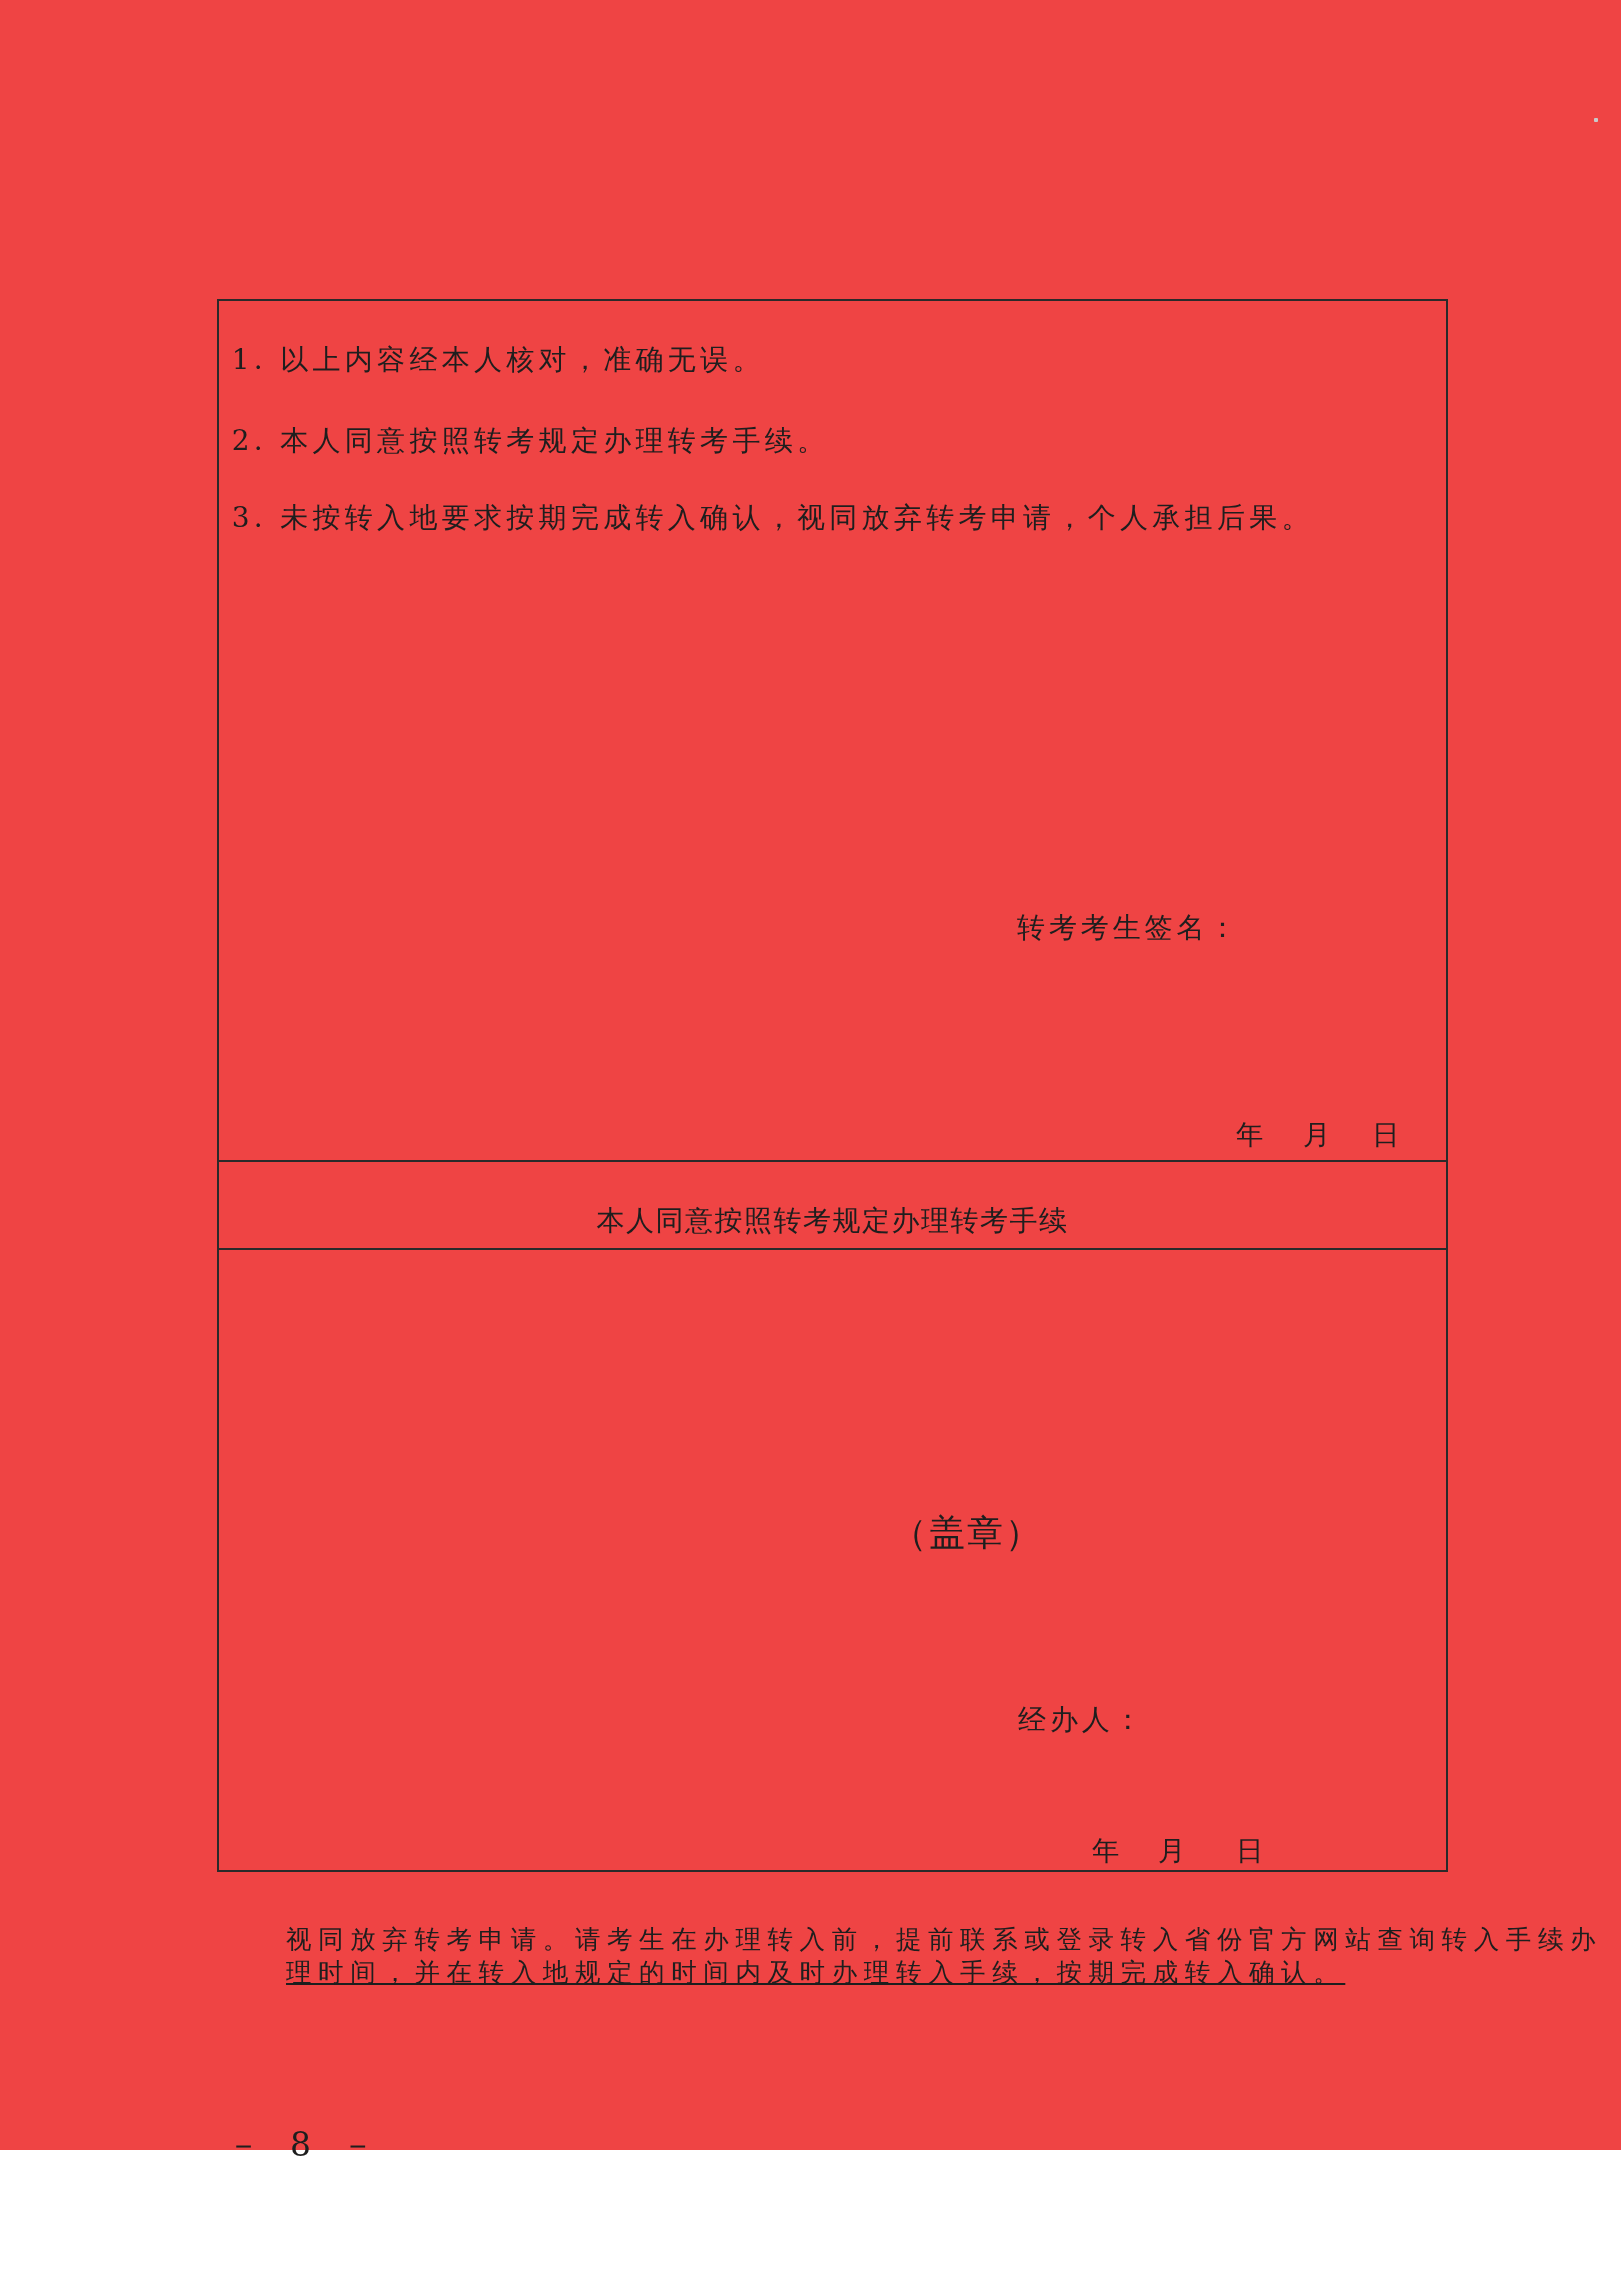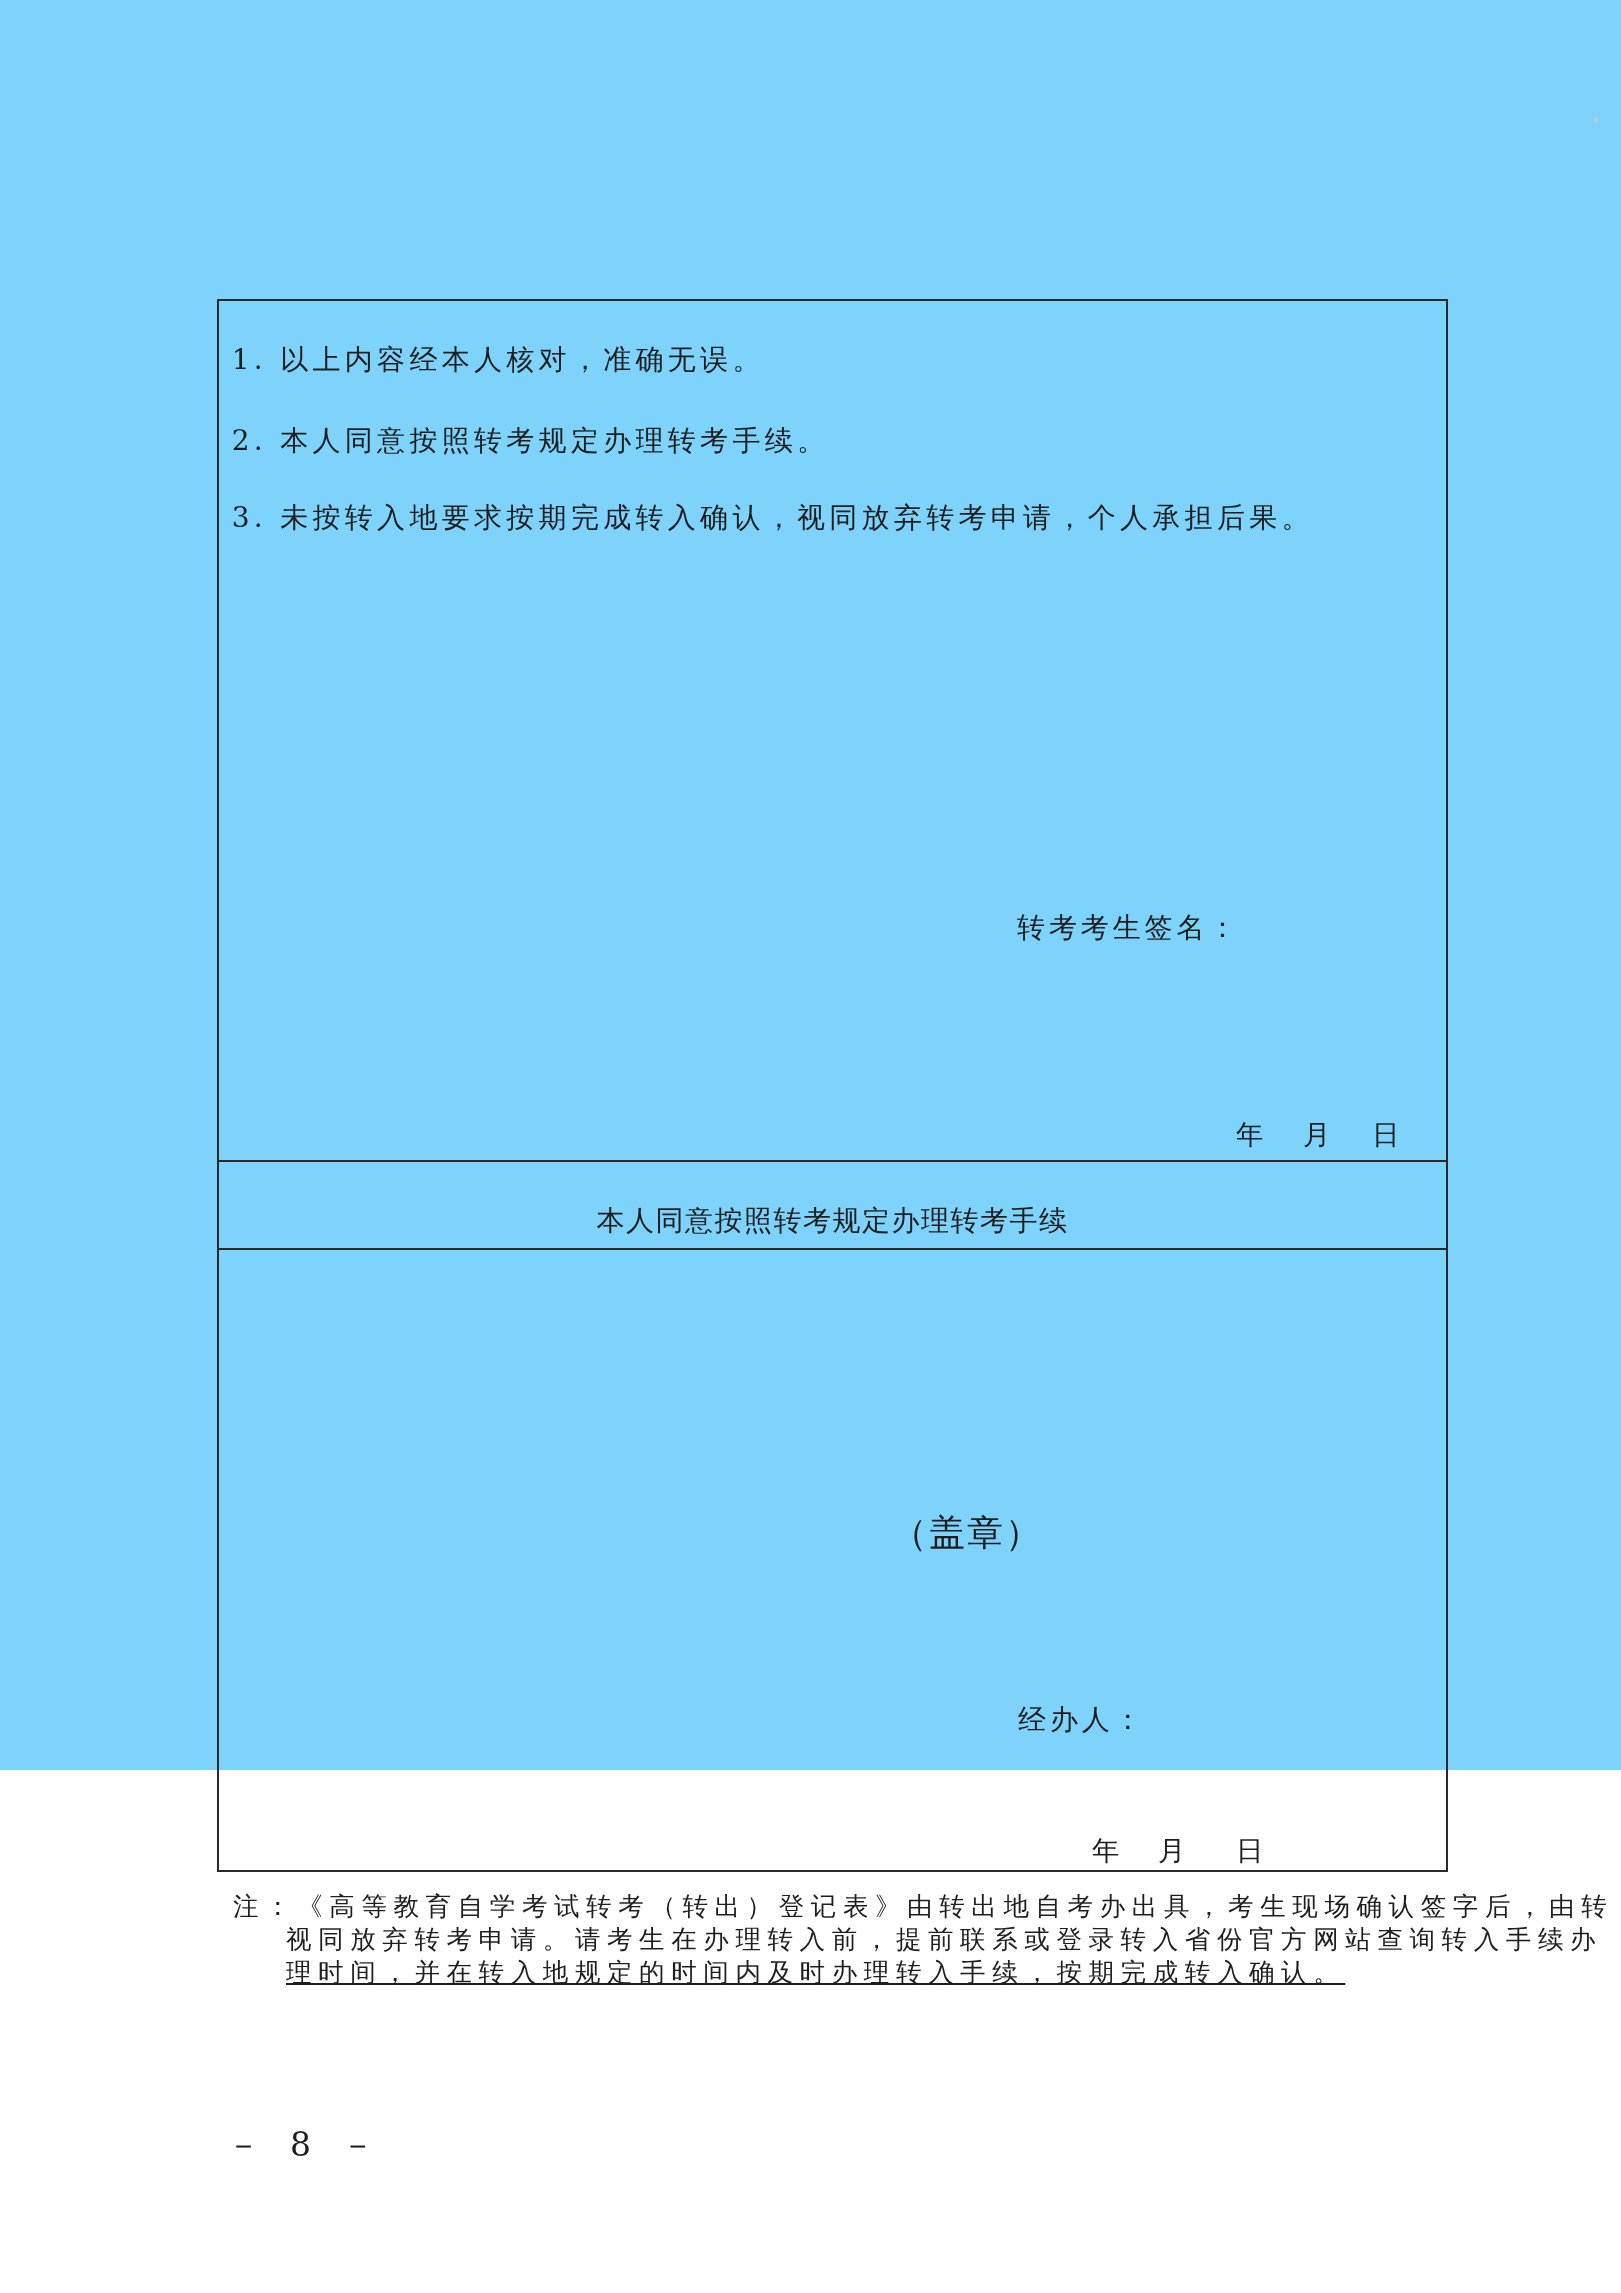--- a/index.html
+++ b/index.html
@@ -11,22 +11,22 @@
       width: 1621px;
       height: 2294px;
       position: relative;
       overflow: hidden;
       font-family: "DejaVu Serif", "Liberation Serif", serif;
       color: #1e1e1e;
     }
     .page {
       position: absolute;
       left: 0; top: 0;
-      width: 1621px; height: 1770px;
-      background: #7dd3fc;
+      width: 1621px; height: 2150px;
+      background: #ef4444;
     }
     
     .form-table {
       position: absolute;
       left: 217px;
       top: 299px;
       width: 1231px;
       height: 1573px;
       border: 2px solid #2a2a2a;
       box-sizing: border-box;
@@ -115,20 +115,19 @@
 
     <div class="abs stamp-label" style="left:672px; top:1215px;">（盖章）</div>
 
     <div class="abs sign-label" style="left:799px; top:1379px;font-family:Liberation Mono, monospace;">经办人：</div>
 
     <div class="abs date-char" style="left:873px; top:1533px;">年</div>
     <div class="abs date-char" style="left:939px; top:1533px;">月</div>
     <div class="abs date-char" style="left:1017px; top:1533px;">日</div>
   </div>
 
-  <div class="abs note" style="left:233px; top:1890px;">注：《高等教育自学考试转考（转出）登记表》由转出地自考办出具，考生现场确认签字后，由转</div>
   <div class="abs note" style="left:286px; top:1923px;">视同放弃转考申请。请考生在办理转入前，提前联系或登录转入省份官方网站查询转入手续办</div>
   <div class="abs note" style="left:286px; top:1956px;text-decoration:underline;">理时间，并在转入地规定的时间内及时办理转入手续，按期完成转入确认。</div>
 
   <div class="abs page-number" style="left:227px; top:2125px;">－ 8 －</div>
 
 </div>
 
 
 </body></html>

